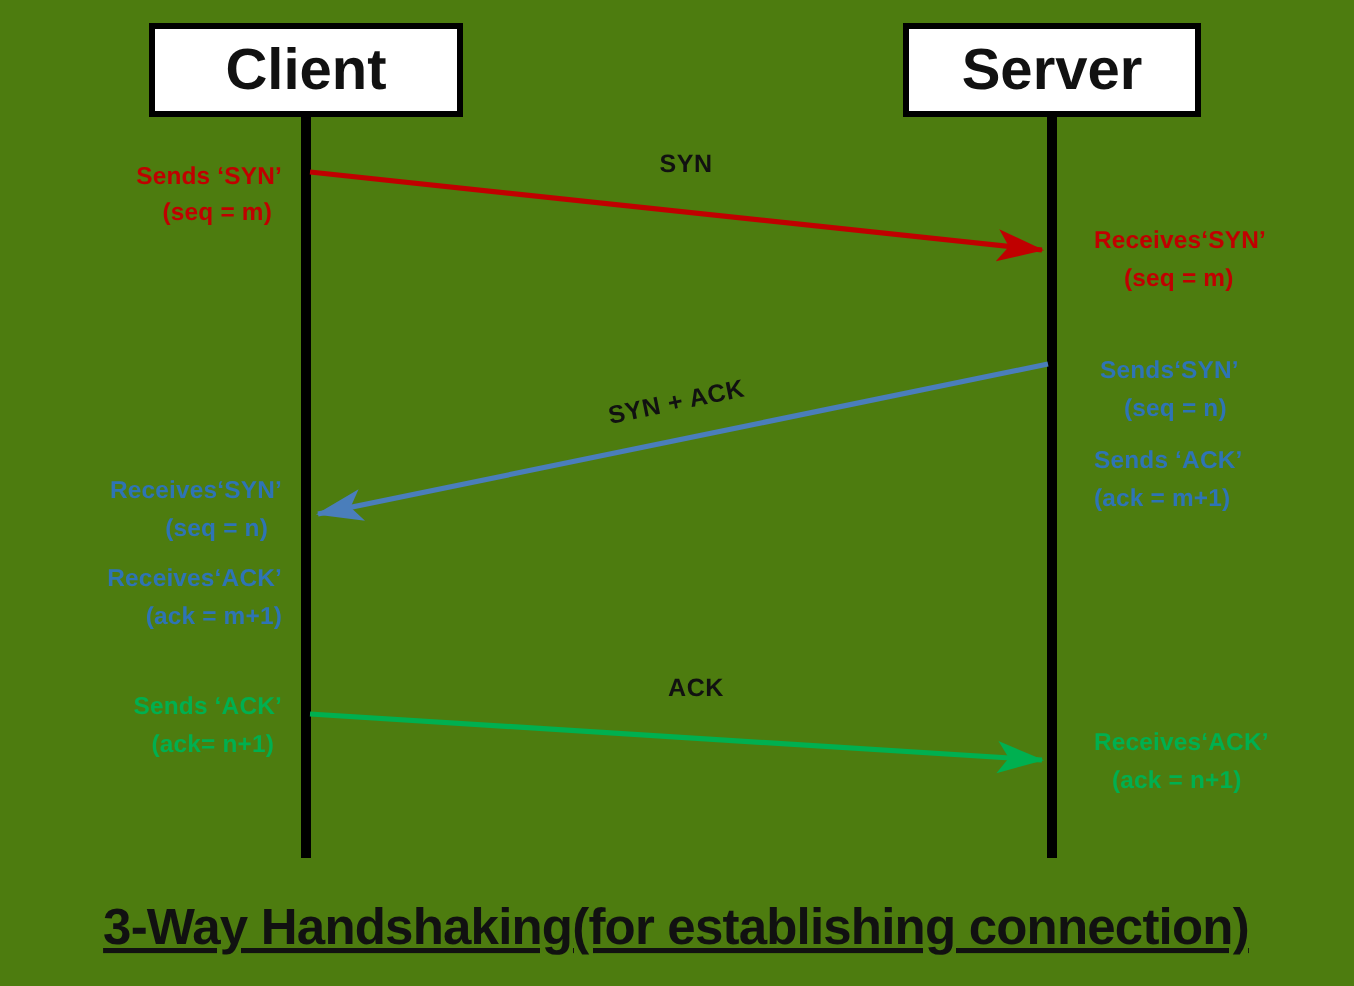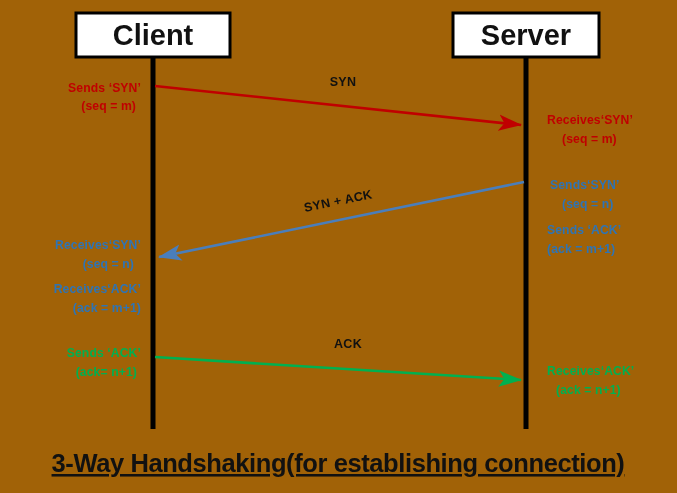--- a/index.html
+++ b/index.html
@@ -10,21 +10,21 @@
   body {
     width: 677px;
     height: 493px;
     font-family: "Liberation Sans", sans-serif;
     overflow: hidden;
   }
   #diagram-root {
     position: relative;
     width: 677px;
     height: 493px;
-    background: #a16207;
+    background: #4d7c0f;
   }
   svg.diagram-svg {
     display: block;
     width: 677px;
     height: 493px;
   }
   .node-box-rect {
     fill: #ffffff;
     stroke: #000000;
     stroke-width: 3;

